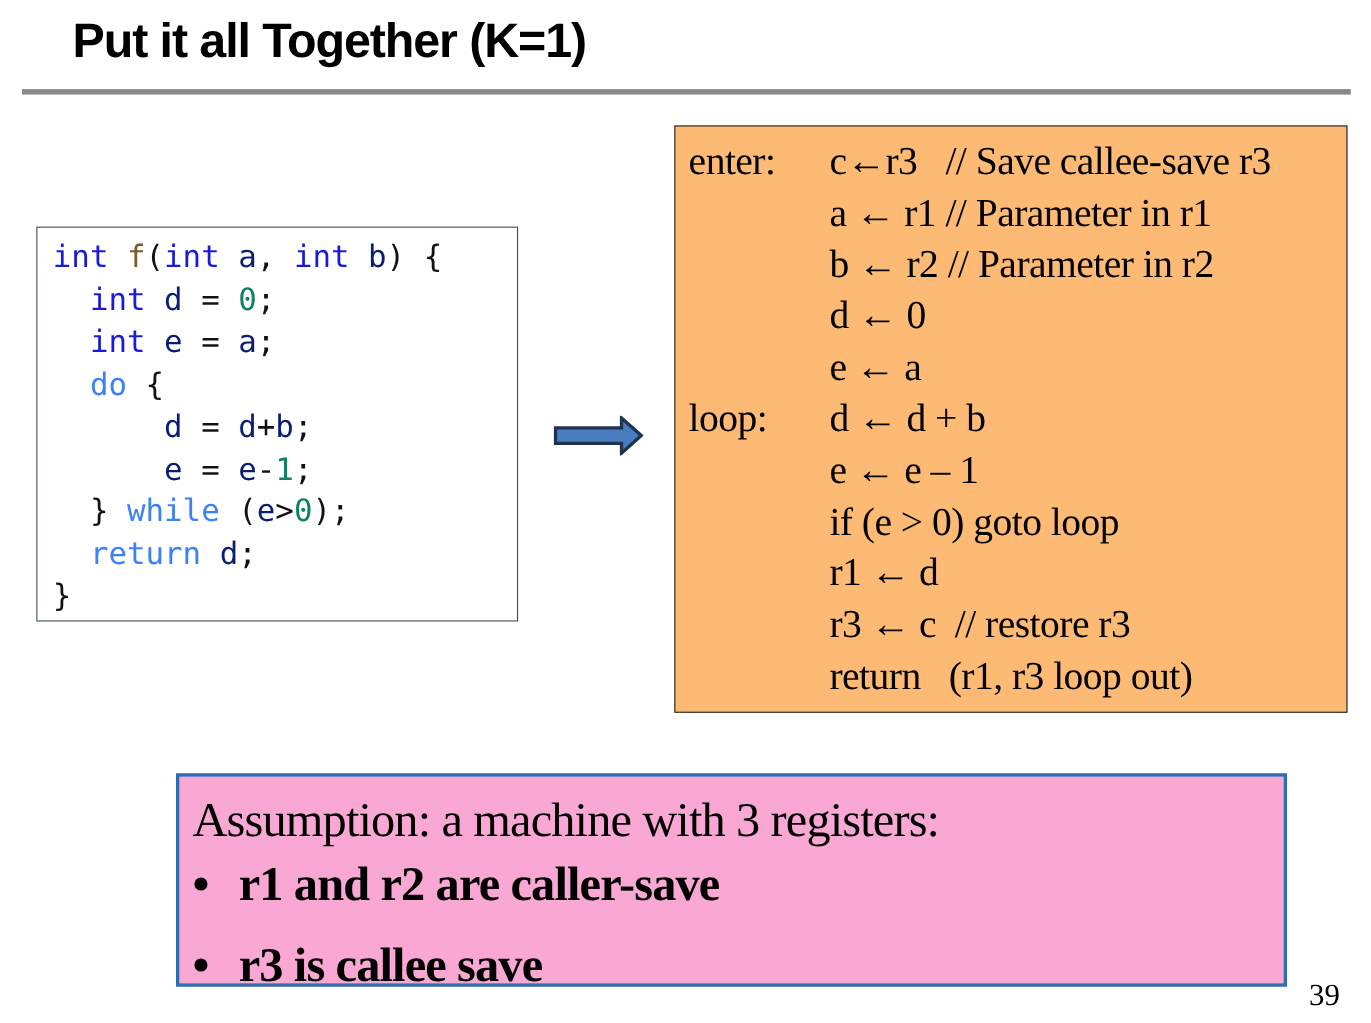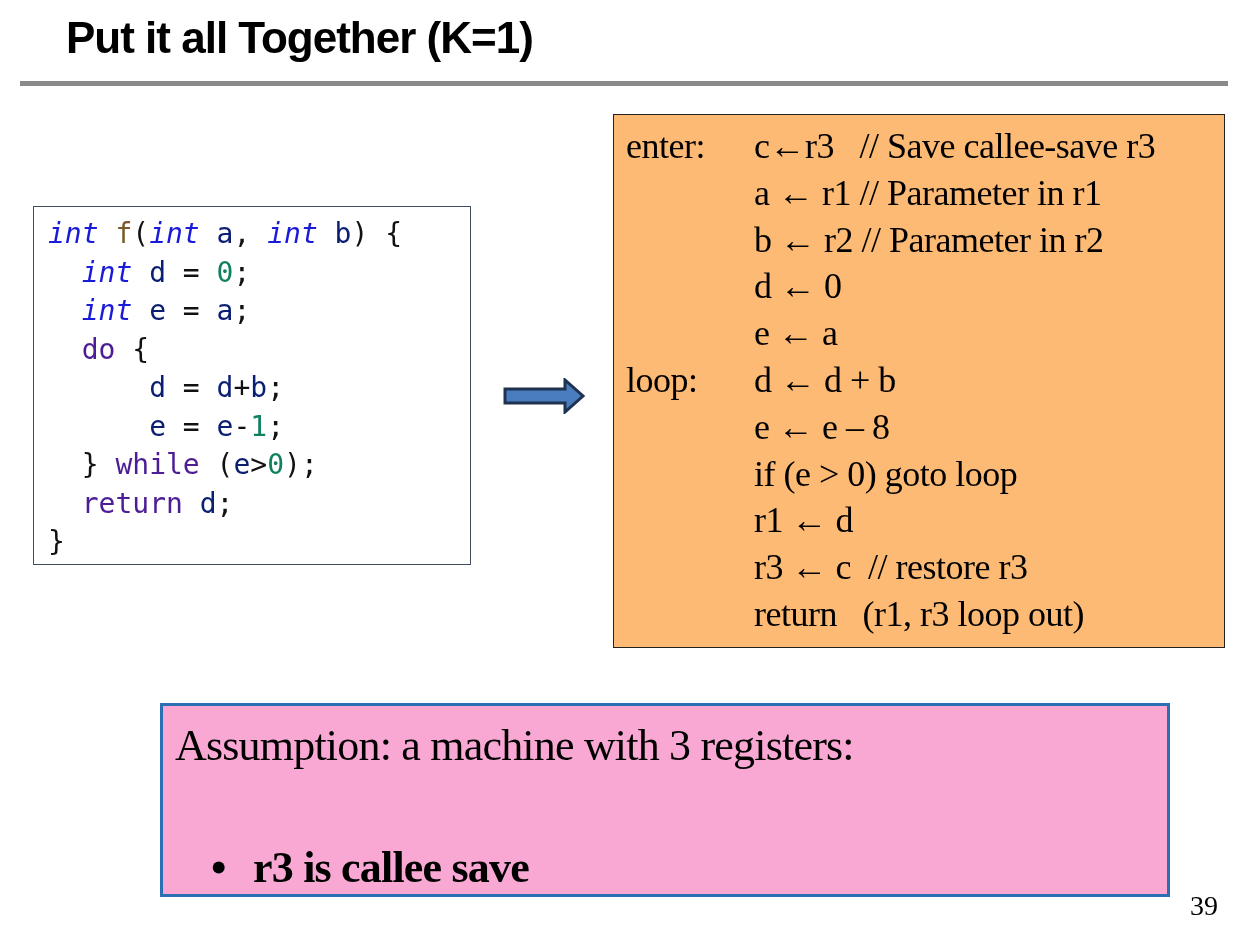--- a/index.html
+++ b/index.html
@@ -2,25 +2,25 @@
 <html><head>
 <meta charset="utf-8">
 <style>
   html, body { margin:0; padding:0; background:#ffffff; }
   body { width:1246px; height:930px; position:relative; overflow:hidden; font-family:"Liberation Serif", serif; color:#000; }
   .title { position:absolute; left:66px; top:10px; font-family:"Liberation Sans", sans-serif; font-weight:bold; font-size:44px; letter-spacing:-1px; line-height:56px; }
   .rule { position:absolute; left:20px; top:81px; width:1208px; height:5px; background:#8a8a8a; }
 
   .code-box { position:absolute; left:33px; top:206px; width:438px; height:359px; border:1.5px solid #3f4d62; box-sizing:border-box; background:#fff; }
   .code { position:absolute; left:14px; top:8px; font-family:"DejaVu Sans Mono", monospace; font-size:28px; line-height:38.5px; white-space:pre; margin:0; }
-  .kw { color:#1a1adb;font-style:italic; }
+  .kw { color:#1a1adb; }
   .fn { color:#7a5a2a; }
   .var { color:#0b1f72; }
   .num { color:#0f8060; }
-  .ctl { color:#4c1d95; }
+  .ctl { color:#3b82f6; }
   .pun { color:#111; }
 
   .arrow { position:absolute; left:503px; top:378px; width:82px; height:36px; }
 
   .ir-box { position:absolute; left:613px; top:114px; width:612px; height:534px; border:1.5px solid #222; box-sizing:border-box; background:#fdba74; }
   .ir-row { position:absolute; left:12px; font-size:36px; line-height:46.5px; white-space:pre; letter-spacing:-0.5px; }
   .ir-label { position:absolute; left:0; width:120px; }
   .ir-instr { position:absolute; left:128px; white-space:pre; }
 
   .assume-box { position:absolute; left:160px; top:703px; width:1010px; height:194px; border:3px solid #2b6fb3; box-sizing:border-box; background:#f9a8d4; }
@@ -44,28 +44,31 @@
     <polygon id="arrow-poly" points="2,11 62,11 62,2 80,18 62,34 62,25 2,25" fill="#4a7cc0" stroke="#1f3350" stroke-width="3" stroke-linejoin="miter"></polygon>
   </svg>
 
   <div class="ir-box" id="ir-box">
       <div class="ir-row" style="top: 8px;"><span class="ir-label">enter:</span><span class="ir-instr">c←r3   // Save callee-save r3</span></div>
       <div class="ir-row" style="top: 54.8px;"><span class="ir-label"></span><span class="ir-instr">a ← r1 // Parameter in r1</span></div>
       <div class="ir-row" style="top: 101.6px;"><span class="ir-label"></span><span class="ir-instr">b ← r2 // Parameter in r2</span></div>
       <div class="ir-row" style="top: 148.4px;"><span class="ir-label"></span><span class="ir-instr">d ← 0</span></div>
       <div class="ir-row" style="top: 195.2px;"><span class="ir-label"></span><span class="ir-instr">e ← a</span></div>
       <div class="ir-row" style="top: 242px;"><span class="ir-label">loop:</span><span class="ir-instr">d ← d + b</span></div>
-      <div class="ir-row" style="top: 288.8px;"><span class="ir-label"></span><span class="ir-instr">e ← e – 8</span></div>
+      <div class="ir-row" style="top: 288.8px;"><span class="ir-label"></span><span class="ir-instr">e ← e – 1</span></div>
       <div class="ir-row" style="top: 335.6px;"><span class="ir-label"></span><span class="ir-instr">if (e &gt; 0) goto loop</span></div>
       <div class="ir-row" style="top: 382.4px;"><span class="ir-label"></span><span class="ir-instr">r1 ← d</span></div>
       <div class="ir-row" style="top: 429.2px;"><span class="ir-label"></span><span class="ir-instr">r3 ← c  // restore r3</span></div>
       <div class="ir-row" style="top: 476px;"><span class="ir-label"></span><span class="ir-instr">return   (r1, r3 loop out)</span></div>
     </div>
 
   <div class="assume-box">
     <div class="assume-head">Assumption: a machine with 3 registers:</div>
-    <div class="bullet-row" style="top:136px;margin-left:36px;">
+    <div class="bullet-row" style="top:72px;">
+      <span class="bullet-dot">•</span><span>r1 and r2 are caller-save</span>
+    </div>
+    <div class="bullet-row" style="top:146px;">
       <span class="bullet-dot">•</span><span>r3 is callee save</span>
     </div>
   </div>
 
   <div class="page-num">39</div>
 </div>
 
 </body></html>

